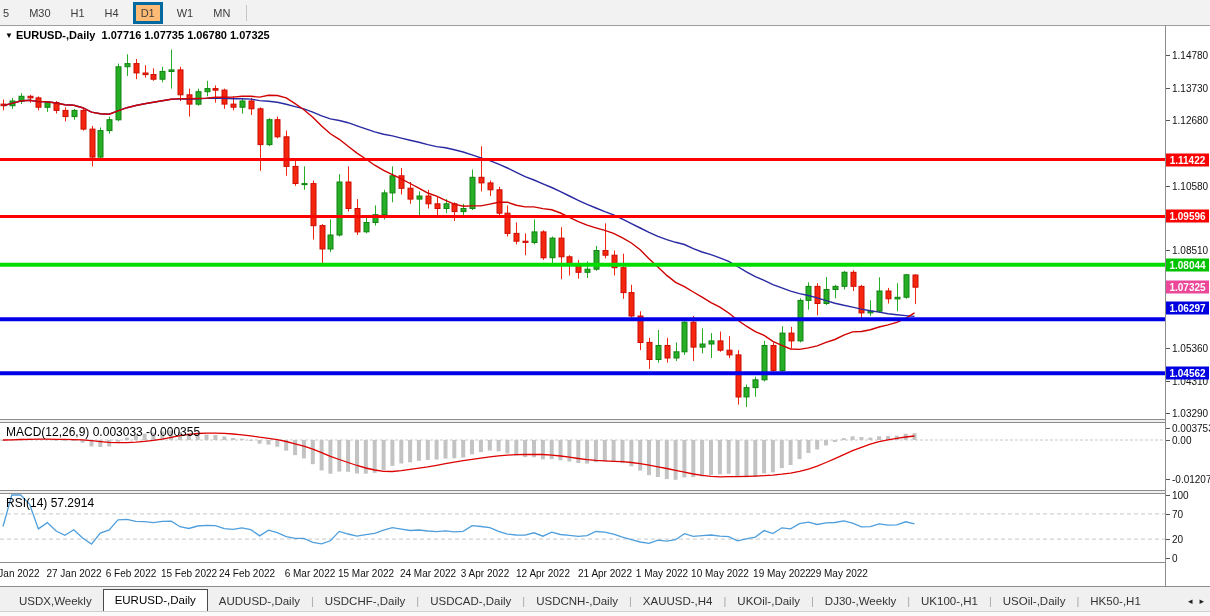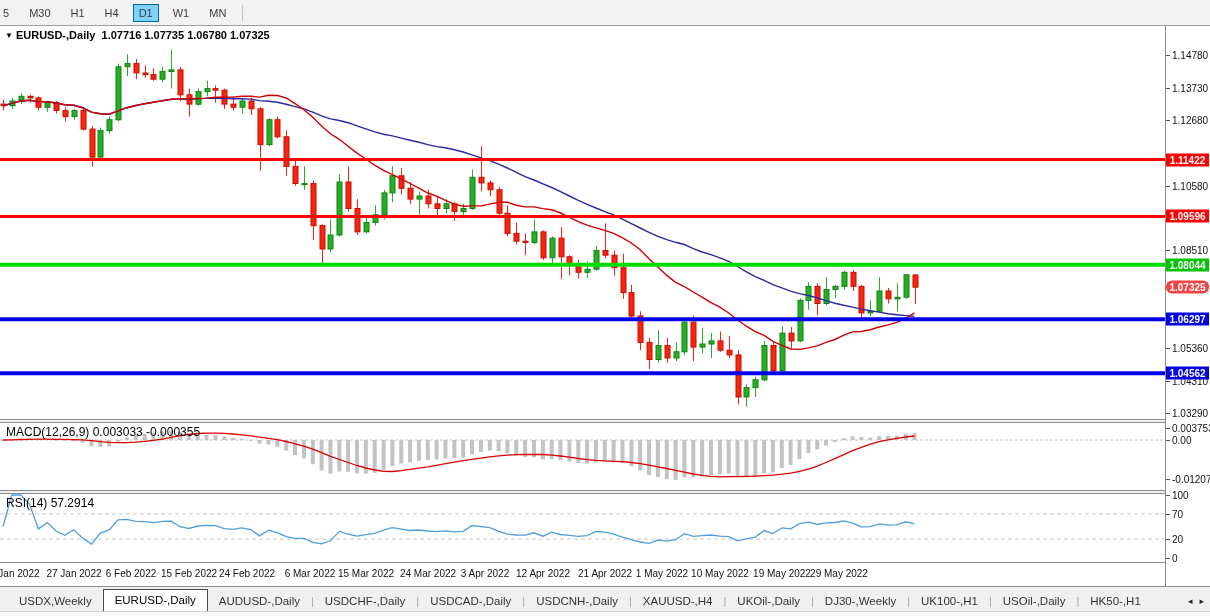--- a/index.html
+++ b/index.html
@@ -3,21 +3,21 @@
 <meta charset="utf-8">
 <style>
   html,body{margin:0;padding:0;background:#e8e8e8;}
   #app{position:relative;width:1210px;height:616px;background:#fff;overflow:hidden;
        font-family:"Liberation Sans","DejaVu Sans",sans-serif;-webkit-font-smoothing:antialiased;}
   
   #toolbar{position:absolute;left:0;top:0;width:1210px;height:25px;background:#f2f2f2;
            border-bottom:1px solid #9e9e9e;display:flex;align-items:center;}
   .tf{font-size:11px;color:#3c3c3c;padding:2px 5px;margin-left:8px;border:1px solid transparent;cursor:default;}
   .tf.first{margin-left:0;padding-left:2px;}
-  .tf.active{background:#7dd3fc;border:1px solid #0369a1;}
+  .tf.active{background:#fdba74;border:3px solid #0369a1;}
   .toolbar-sep{width:1px;height:16px;background:#c6c6c6;margin-left:10px;}
   
   #chart-bg{position:absolute;left:0;top:26px;width:1210px;height:560px;background:#ffffff;}
   #axis-vline{position:absolute;left:1165px;top:26px;width:1px;height:560px;background:#8c8c8c;}
   .splitter{position:absolute;left:0;width:1165px;background:#f0f0f0;border-top:1px solid #8c8c8c;border-bottom:1px solid #8c8c8c;}
   #split1{top:419px;height:2px;}
   #split2{top:490px;height:2px;}
   #rsi-bottom{position:absolute;left:0;top:562px;width:1165px;height:1px;background:#8c8c8c;}
   #date-bottom{position:absolute;left:0;top:586px;width:1210px;height:1px;background:#8c8c8c;}
   svg{position:absolute;left:0;}
@@ -426,22 +426,22 @@
       <span class="plabel" style="top: 250px;">1.08510</span>
       <div class="ptick" style="top: 348px;"></div>
       <span class="plabel" style="top: 348px;">1.05360</span>
       <div class="ptick" style="top: 381px;"></div>
       <span class="plabel" style="top: 381px;">1.04310</span>
       <div class="ptick" style="top: 413px;"></div>
       <span class="plabel" style="top: 413px;">1.03290</span>
       <div class="badge" style="top: 160px; background: rgb(251, 0, 0);">1.11422</div>
       <div class="badge" style="top: 216px; background: rgb(251, 0, 0);">1.09596</div>
       <div class="badge" style="top: 265px; background: rgb(0, 195, 0);">1.08044</div>
-      <div class="badge" style="top: 287px; background: #ef4444; border-radius: 6px;">1.07325</div>
-      <div class="badge" style="top: 319px; background: rgb(0, 0, 224);">1.06297</div>
+      <div class="badge" style="top: 287px; background: #ec4899;">1.07325</div>
+      <div class="badge" style="top: 308px; background: rgb(0, 0, 224);">1.06297</div>
       <div class="badge" style="top: 373px; background: rgb(0, 0, 224);">1.04562</div>
       <div class="ptick" style="top: 428px;"></div>
       <span class="plabel" style="top: 428px;">0.003753</span>
       <div class="ptick" style="top: 440px;"></div>
       <span class="plabel" style="top: 440px;">0.00</span>
       <div class="ptick" style="top: 479px;"></div>
       <span class="plabel" style="top: 479px;">-0.012075</span>
       <div class="ptick" style="top: 495px;"></div>
       <span class="plabel" style="top: 495px;">100</span>
       <div class="ptick" style="top: 514px;"></div>

